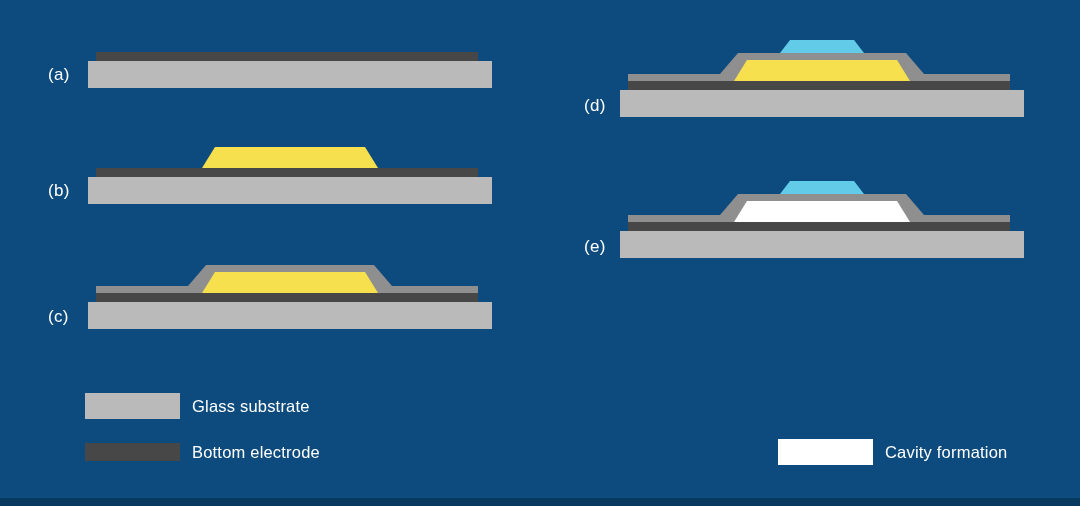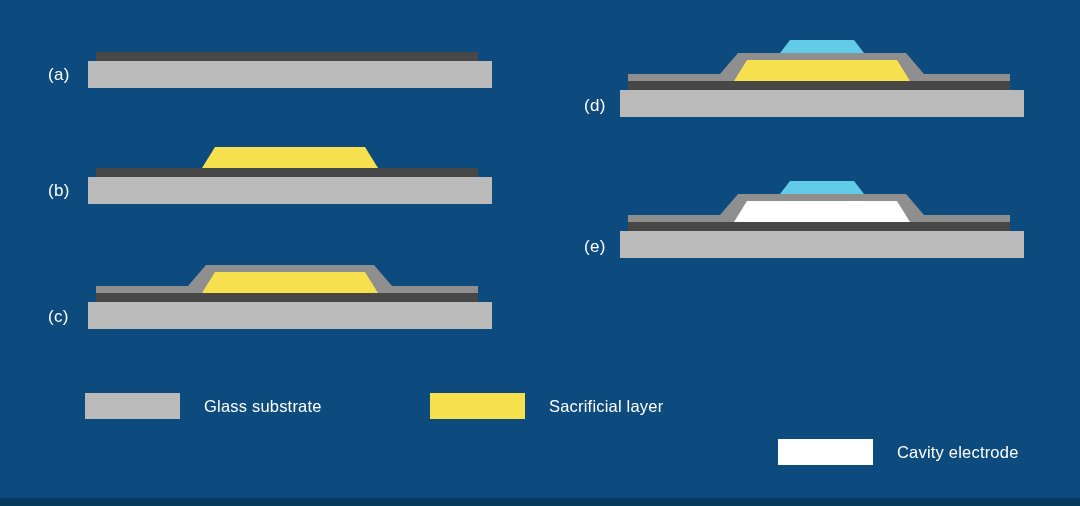--- a/index.html
+++ b/index.html
@@ -24,21 +24,21 @@
   .f-mem{fill:var(--membrane,#8f8f8f);}
   .f-yellow{fill:var(--sacrificial-layer,#f7e04e);}
   .f-cyan{fill:var(--top-electrode,#62cbe8);}
   .f-white{fill:var(--cavity,#ffffff);}
   
   .legend-item{
     position:absolute;
     display:flex;
     align-items:center;
     height:26px;
-    gap:24px;
+    gap:12px;
   }
   .swatch{width:95px;flex:0 0 95px;}
   .sw-glass{height:26px;background:var(--glass-substrate,#bababa);}
   .sw-dark{height:18px;background:var(--bottom-electrode,#474747);}
   .sw-yellow{height:26px;background:var(--sacrificial-layer,#f7e04e);}
   .sw-mem{height:26px;background:var(--membrane,#8f8f8f);}
   .sw-cyan{height:20px;background:var(--top-electrode,#62cbe8);}
   .sw-white{height:26px;background:var(--cavity,#ffffff);}
   .legend-label{
     font-size:16.5px;
@@ -94,23 +94,23 @@
     <rect x="8" y="54" width="382" height="9" class="f-dark"></rect>
     <polygon points="8,54 8,47 100,47 118,26 286,26 304,47 390,47 390,54" class="f-mem"></polygon>
     <polygon points="114,54 290,54 277,33 127,33" class="f-white"></polygon>
     <polygon points="160,26 244,26 234,13 170,13" class="f-cyan"></polygon>
   </svg>
 
   <div class="legend-item" style="left:85px;top:393px">
     <div class="swatch sw-glass"></div>
     <span class="legend-label">Glass substrate</span>
   </div>
-  <div class="legend-item" style="left:430px;top:393px">
-    <div class="swatch sw-yellow"></div>
-    <span class="legend-label">Sacrificial layer</span>
+  <div class="legend-item" style="left:85px;top:439px">
+    <div class="swatch sw-dark"></div>
+    <span class="legend-label">Bottom electrode</span>
   </div>
   <div class="legend-item" style="left:778px;top:439px">
     <div class="swatch sw-white"></div>
-    <span class="legend-label">Cavity electrode</span>
+    <span class="legend-label">Cavity formation</span>
   </div>
 
   <div class="footer-bar"></div>
 </div>
 
 </body></html>

